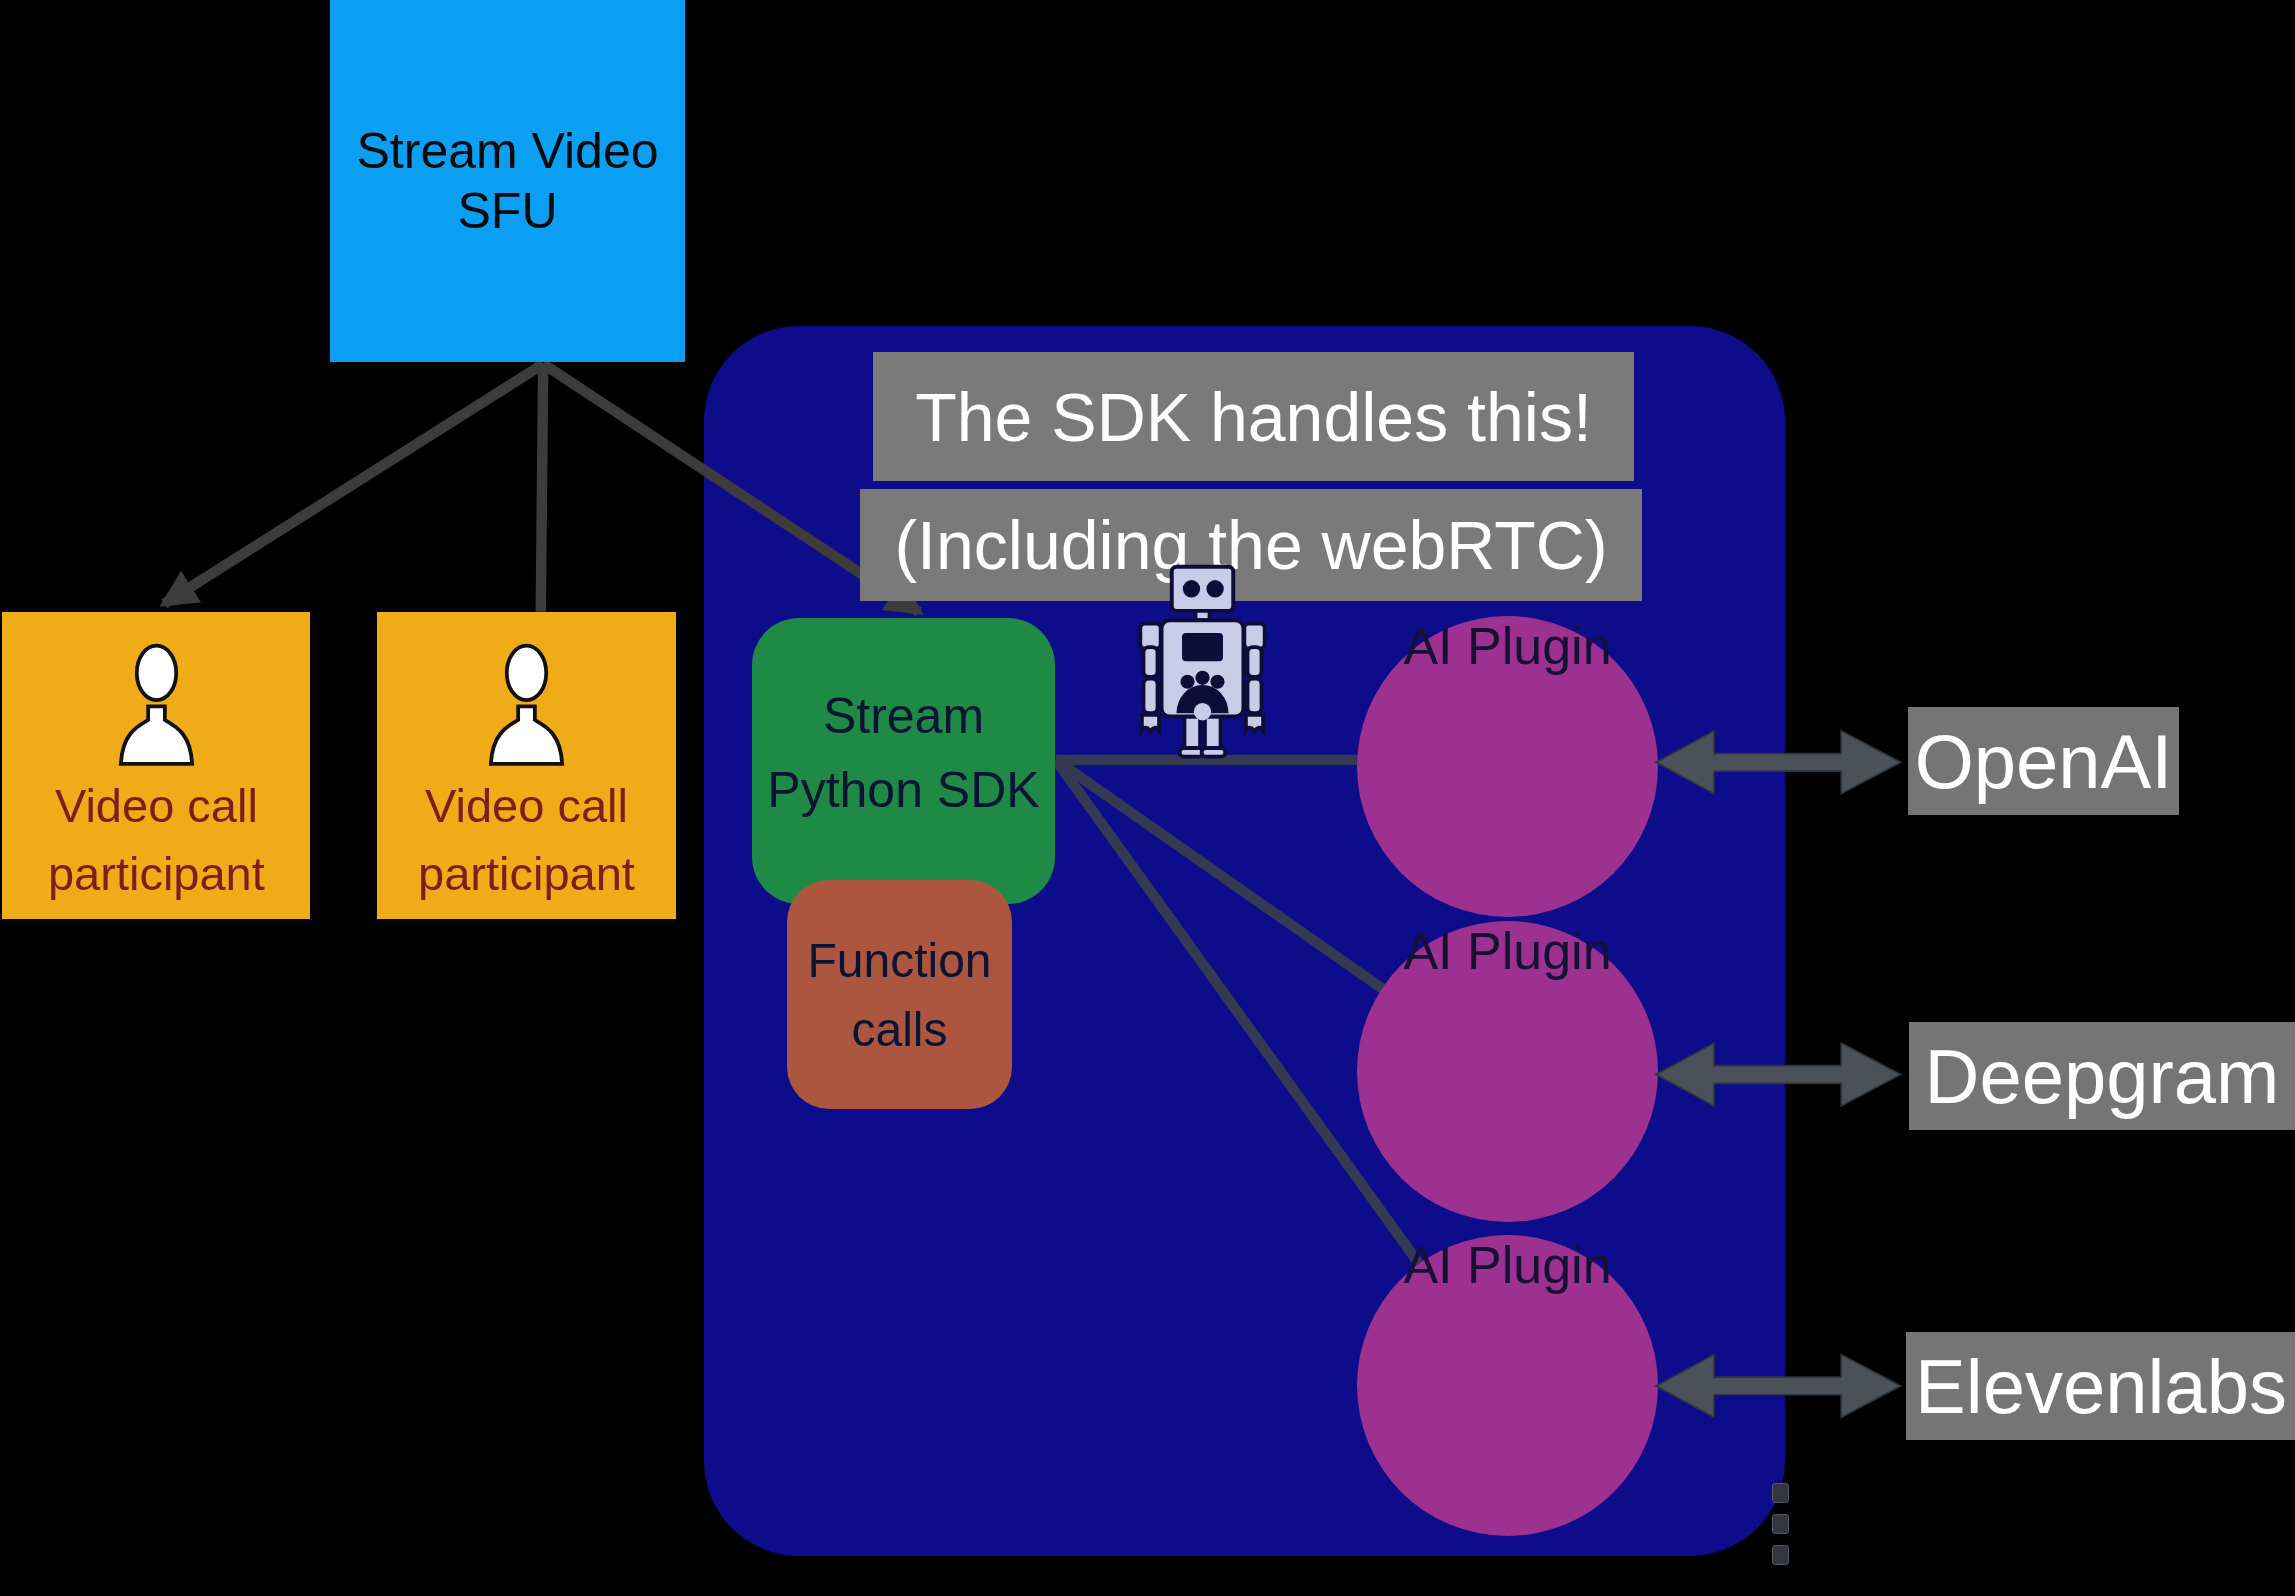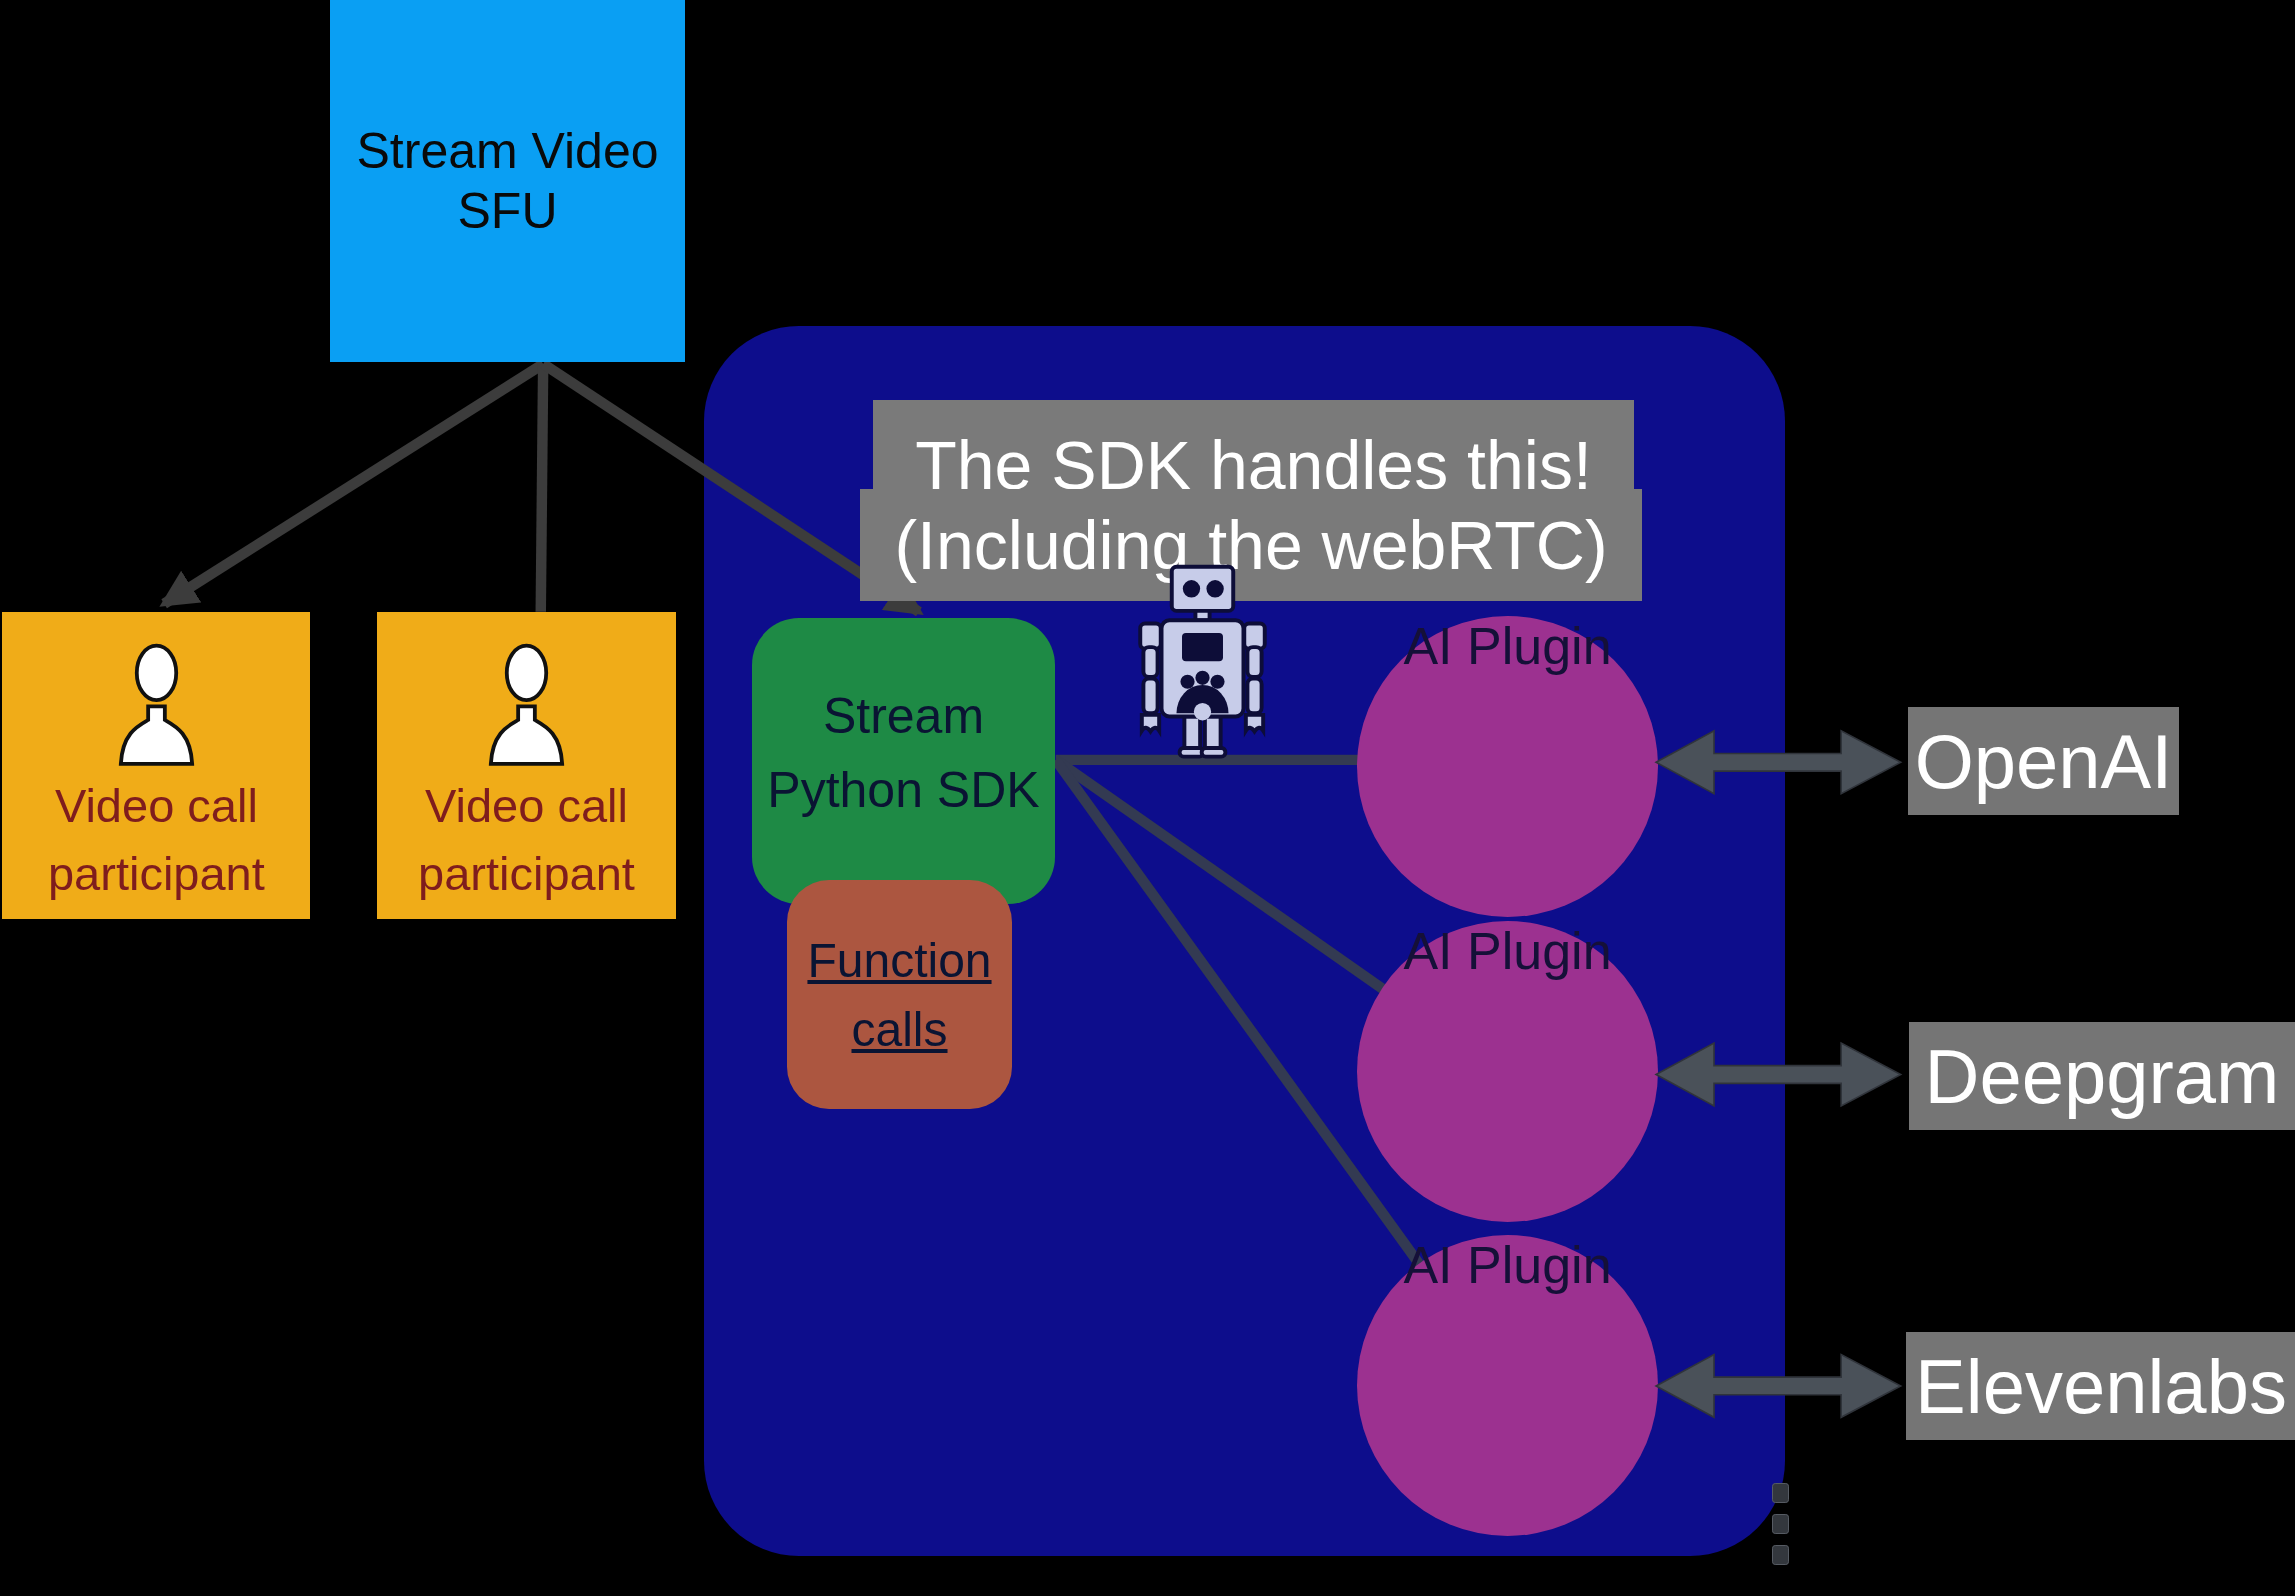--- a/index.html
+++ b/index.html
@@ -22,32 +22,32 @@
   .pbox{top:612px;width:308px;height:307px;background:#F0AC18;z-index:3;
         display:flex;flex-direction:column;align-items:center;color:#7f1d1d;}
   .pbox .icon{margin-top:26px;width:85px;height:129px;}
   .pbox .ptext{margin-top:4.8px;font-size:47px;line-height:68px;font-weight:500;text-align:center;}
   #participant-1{left:2.4px;}
   #participant-2{left:377px;width:299px;}
 
   
   .note{background:#7A7A7A;color:#FFFFFF;z-index:3;display:flex;align-items:center;justify-content:center;
         font-size:68px;font-weight:400;white-space:nowrap;}
-  .note-1{left:873px;top:352px;width:761px;height:129px;margin-top:48px;}
+  .note-1{left:873px;top:352px;width:761px;height:129px;}
   .note-2{left:860px;top:489px;width:782px;height:112px;}
 
   
   .green-box{left:752px;top:618px;width:303px;height:286px;border-radius:47px;background:#1E8A45;z-index:3;
              display:flex;flex-direction:column;align-items:center;padding-top:61px;box-sizing:border-box;
              color:#0A1433;font-size:50px;line-height:74px;font-weight:500;text-align:center;}
 
   
   .func-box{left:787px;top:880px;width:225px;height:229px;border-radius:42px;background:#AC5640;z-index:4;
             display:flex;flex-direction:column;align-items:center;justify-content:center;
-            color:#0A1433;font-size:48px;line-height:69px;font-weight:500;text-align:center;text-decoration:underline;}
+            color:#0A1433;font-size:48px;line-height:69px;font-weight:500;text-align:center;}
 
   
   .plugin{left:1357px;width:301px;height:301px;border-radius:50%;background:#9C3190;z-index:3;
           display:flex;align-items:flex-start;justify-content:center;
           color:#151038;font-size:52px;font-weight:500;}
   #plugin-1{top:616px;}
   #plugin-2{top:921px;}
   #plugin-3{top:1235px;}
 
   

